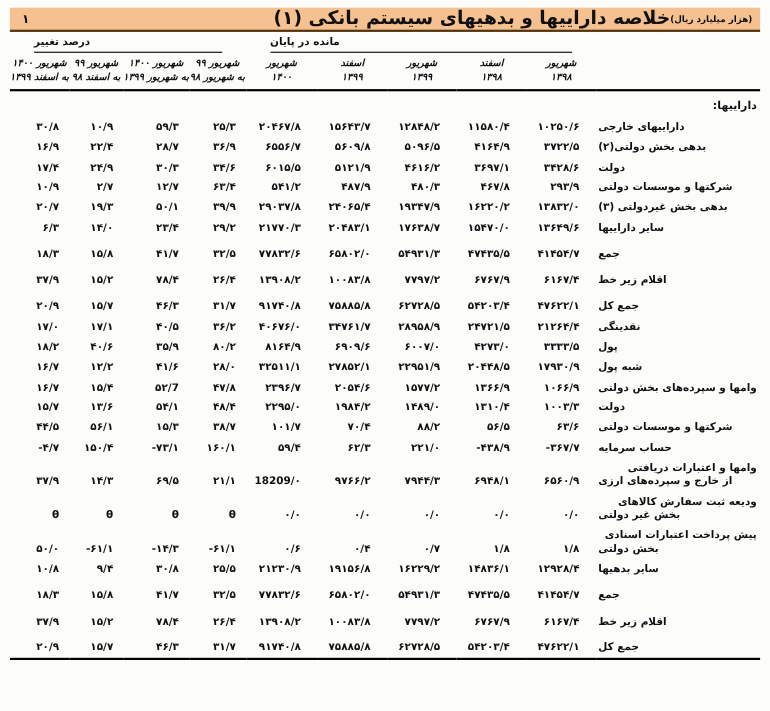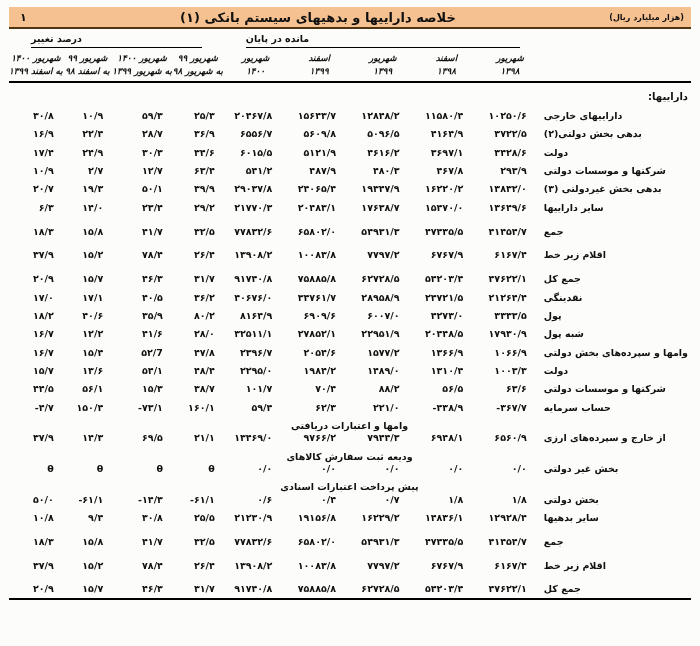--- a/index.html
+++ b/index.html
@@ -16,21 +16,21 @@
 
   
   .titlebar{
     display:flex; align-items:center;
     background:#f6c190;
     border-bottom:2px solid #503510;
     height:22px;
     padding:0 7px;
   }
   .titlebar .unit{ font-size:8px; font-weight:700; }
-  .titlebar .title{ flex:1; text-align:center; font-size:13px; font-weight:700; letter-spacing:.2px; }
+  .titlebar .title{ flex:1; font-size:17px; font-weight:700; letter-spacing:.2px; }
   .titlebar .pagenum{ font-size:11px; font-weight:700; padding-left:4px; }
 
   
   table{ width:100%; border-collapse:collapse; margin-top:3px; border-bottom:2.2px solid #000; }
   col.c-label{ width:132px; }
   col.c-bal{ width:68px; }
   col.c-pct{ width:53px; }
 
   thead{ border-bottom:2.6px solid #000; }
   thead th{ font-weight:700; vertical-align:bottom; padding:1px 0 3px 0; }
@@ -41,21 +41,21 @@
   }
   th .l1,th .l2{ display:block; font-size:8.8px; line-height:1.5; text-align:center; white-space:nowrap;font-style:italic; }
 
   tbody td{ font-size:9.5px; font-weight:700; padding:3.6px 2px; line-height:1.18; }
   td.label{ text-align:left; padding-right:3px; white-space:nowrap; }
   tr.sub td.label{ padding-right:14px; }
   td.num{ direction:ltr; text-align:right; padding-left:4px; padding-right:15px; white-space:nowrap; }
   td.pct{ padding-right:9px; }
   tr.total td{ padding-top:9px; }
   tr.section td{ text-align:right; font-size:10px; font-weight:700; padding:8px 3px 3px 3px;margin-top:12px; }
-  tr.lead td{ padding-bottom:0; text-align:center; padding-right:3px; }
+  tr.lead td{ padding-bottom:0; text-align:right; padding-right:3px; }
   tr.cont td{ padding-top:1px; }
 </style>
 </head>
 <body>
 
 <div class="page">
 
   <div class="titlebar">
     <span class="unit">(هزار میلیارد ریال)</span>
     <span class="title">خلاصه داراییها و بدهیهای سیستم بانکی (۱)</span>
@@ -323,21 +323,21 @@
         </tr>
         <tr class="lead">
           <td class="" colspan="10">وامها و اعتبارات دریافتی</td>
         </tr>
         <tr class="cont">
           <td class="label">از خارج و سپرده‌های ارزی</td>
           <td class="num">۶۵۶۰/۹</td>
           <td class="num">۶۹۴۸/۱</td>
           <td class="num">۷۹۴۴/۳</td>
           <td class="num">۹۷۶۶/۲</td>
-          <td class="num">۱۳۴۶۹/۰</td>
+          <td class="num">18209/۰</td>
           <td class="num pct">۲۱/۱</td>
           <td class="num pct">۶۹/۵</td>
           <td class="num pct">۱۴/۳</td>
           <td class="num pct">۳۷/۹</td>
         </tr>
         <tr class="lead">
           <td class="" colspan="10">ودیعه ثبت سفارش کالاهای</td>
         </tr>
         <tr class="cont">
           <td class="label">بخش غیر دولتی</td>

